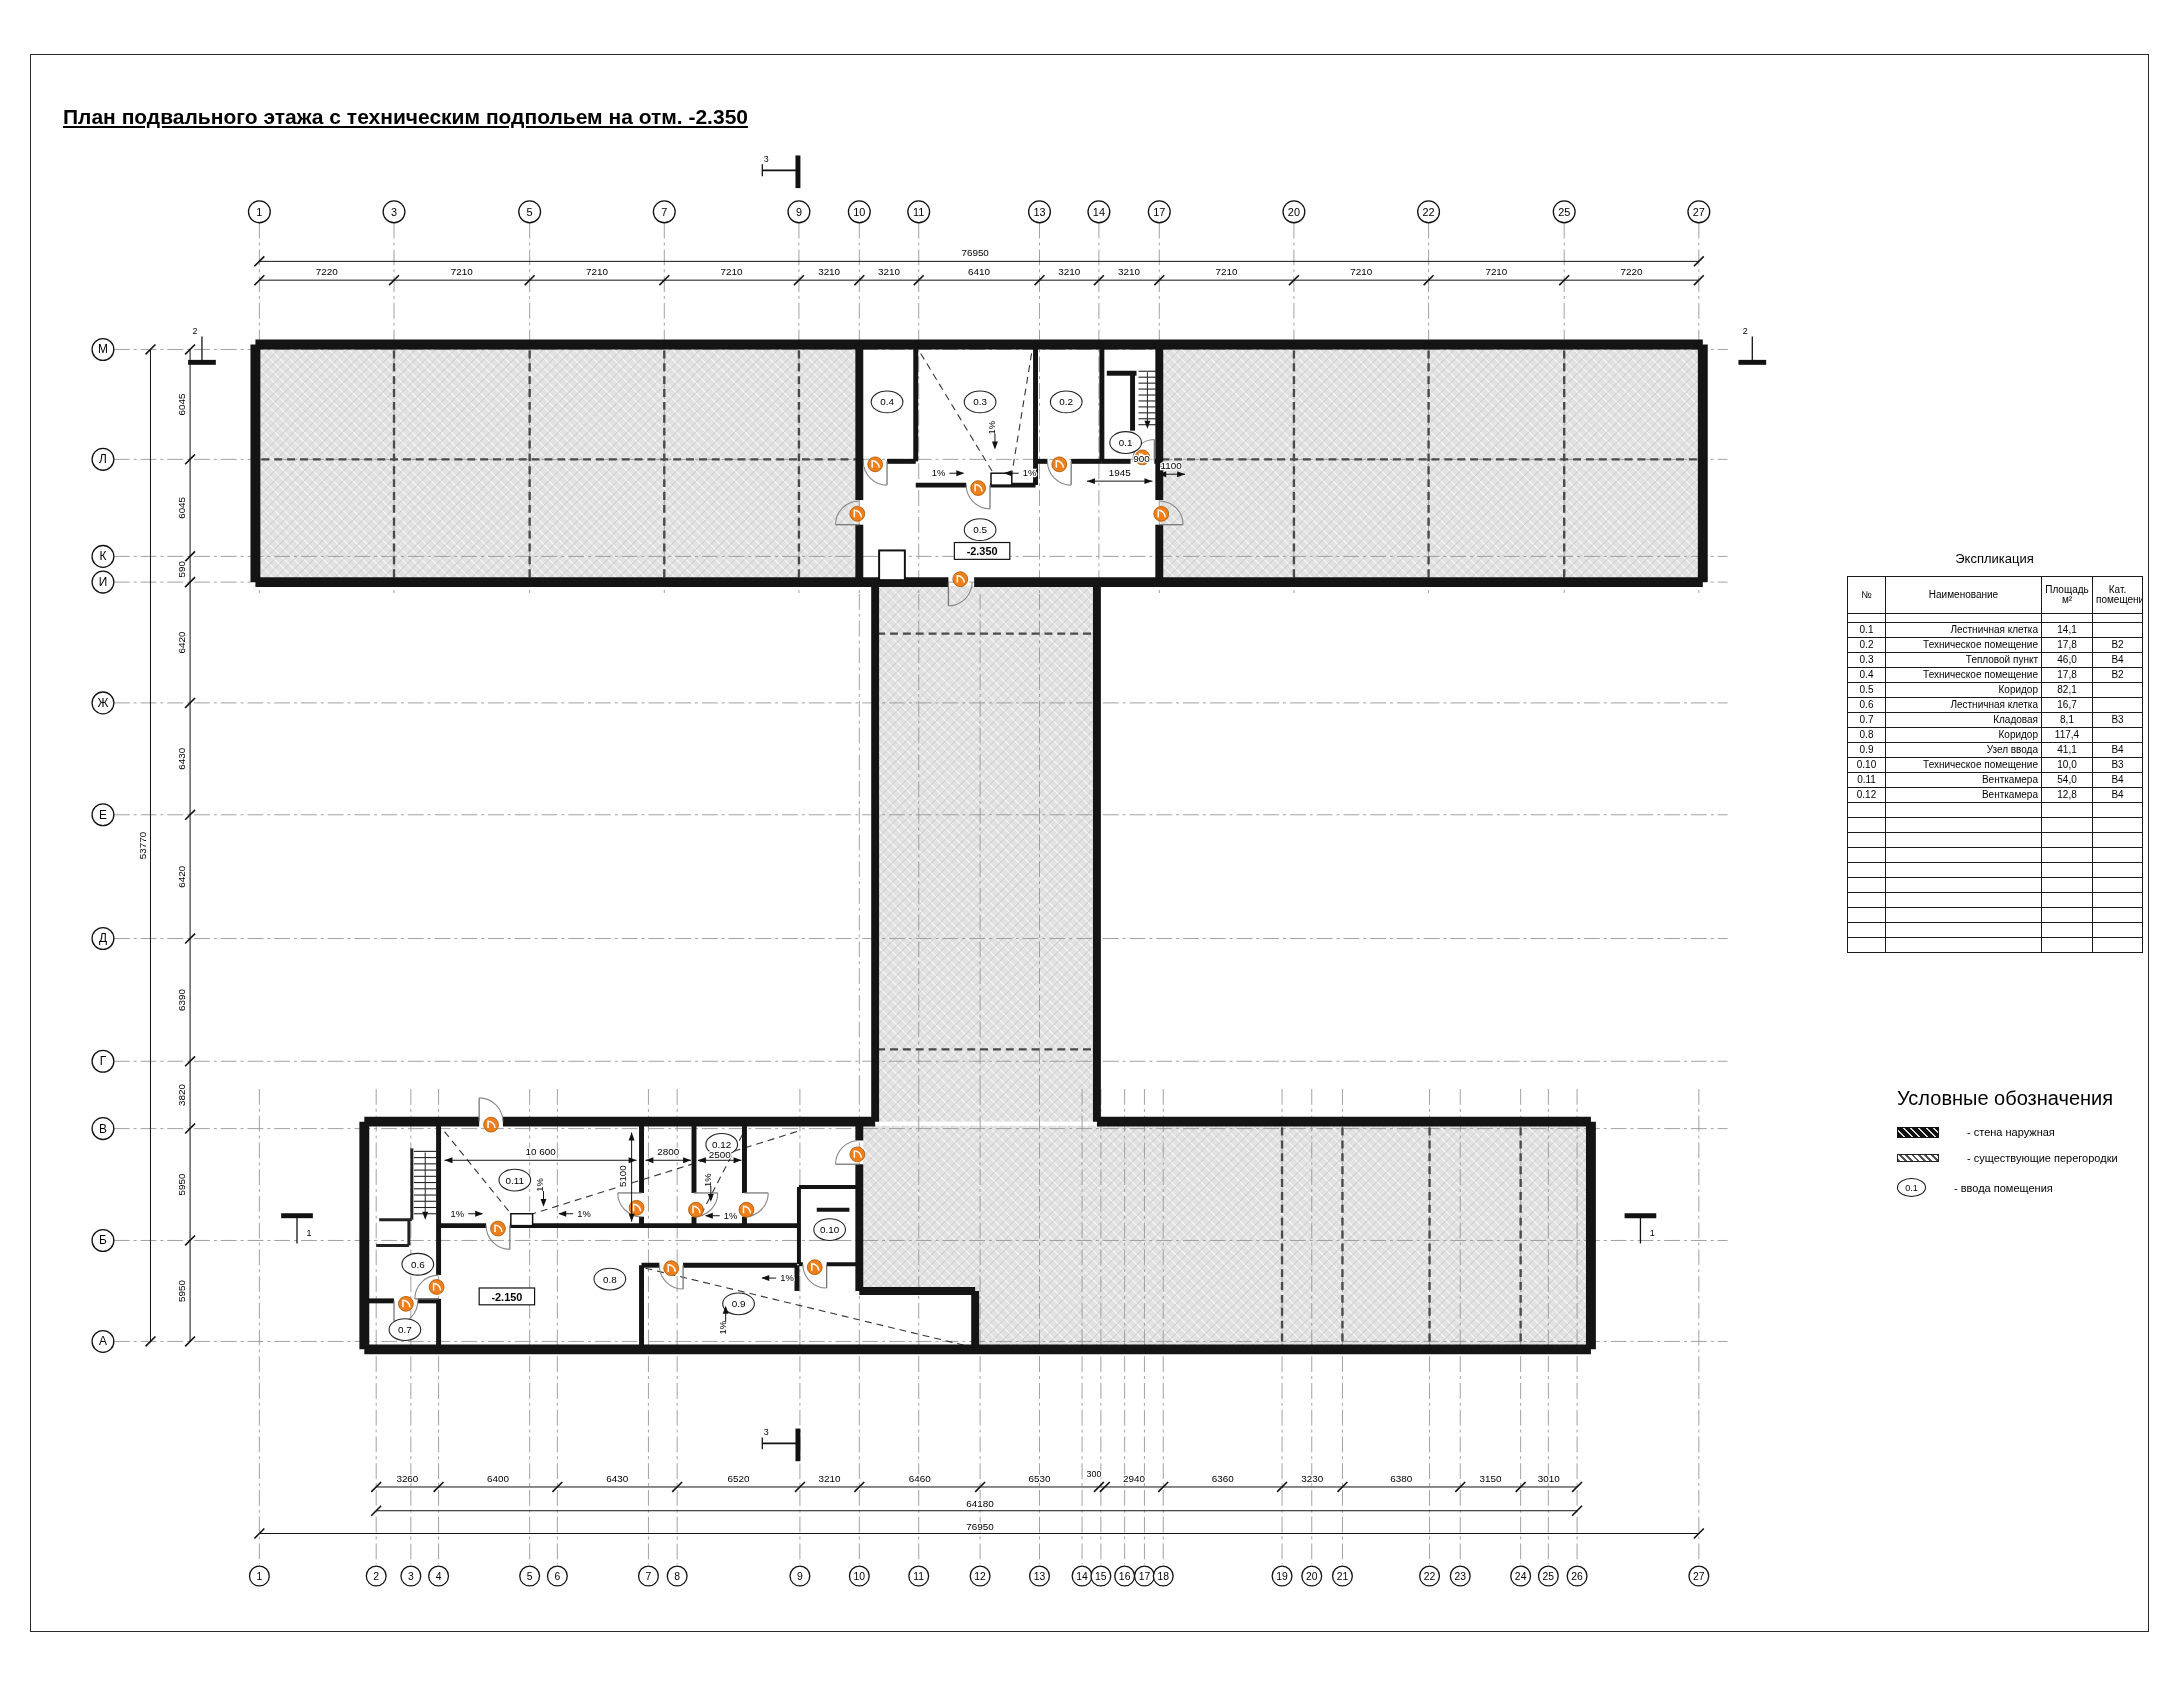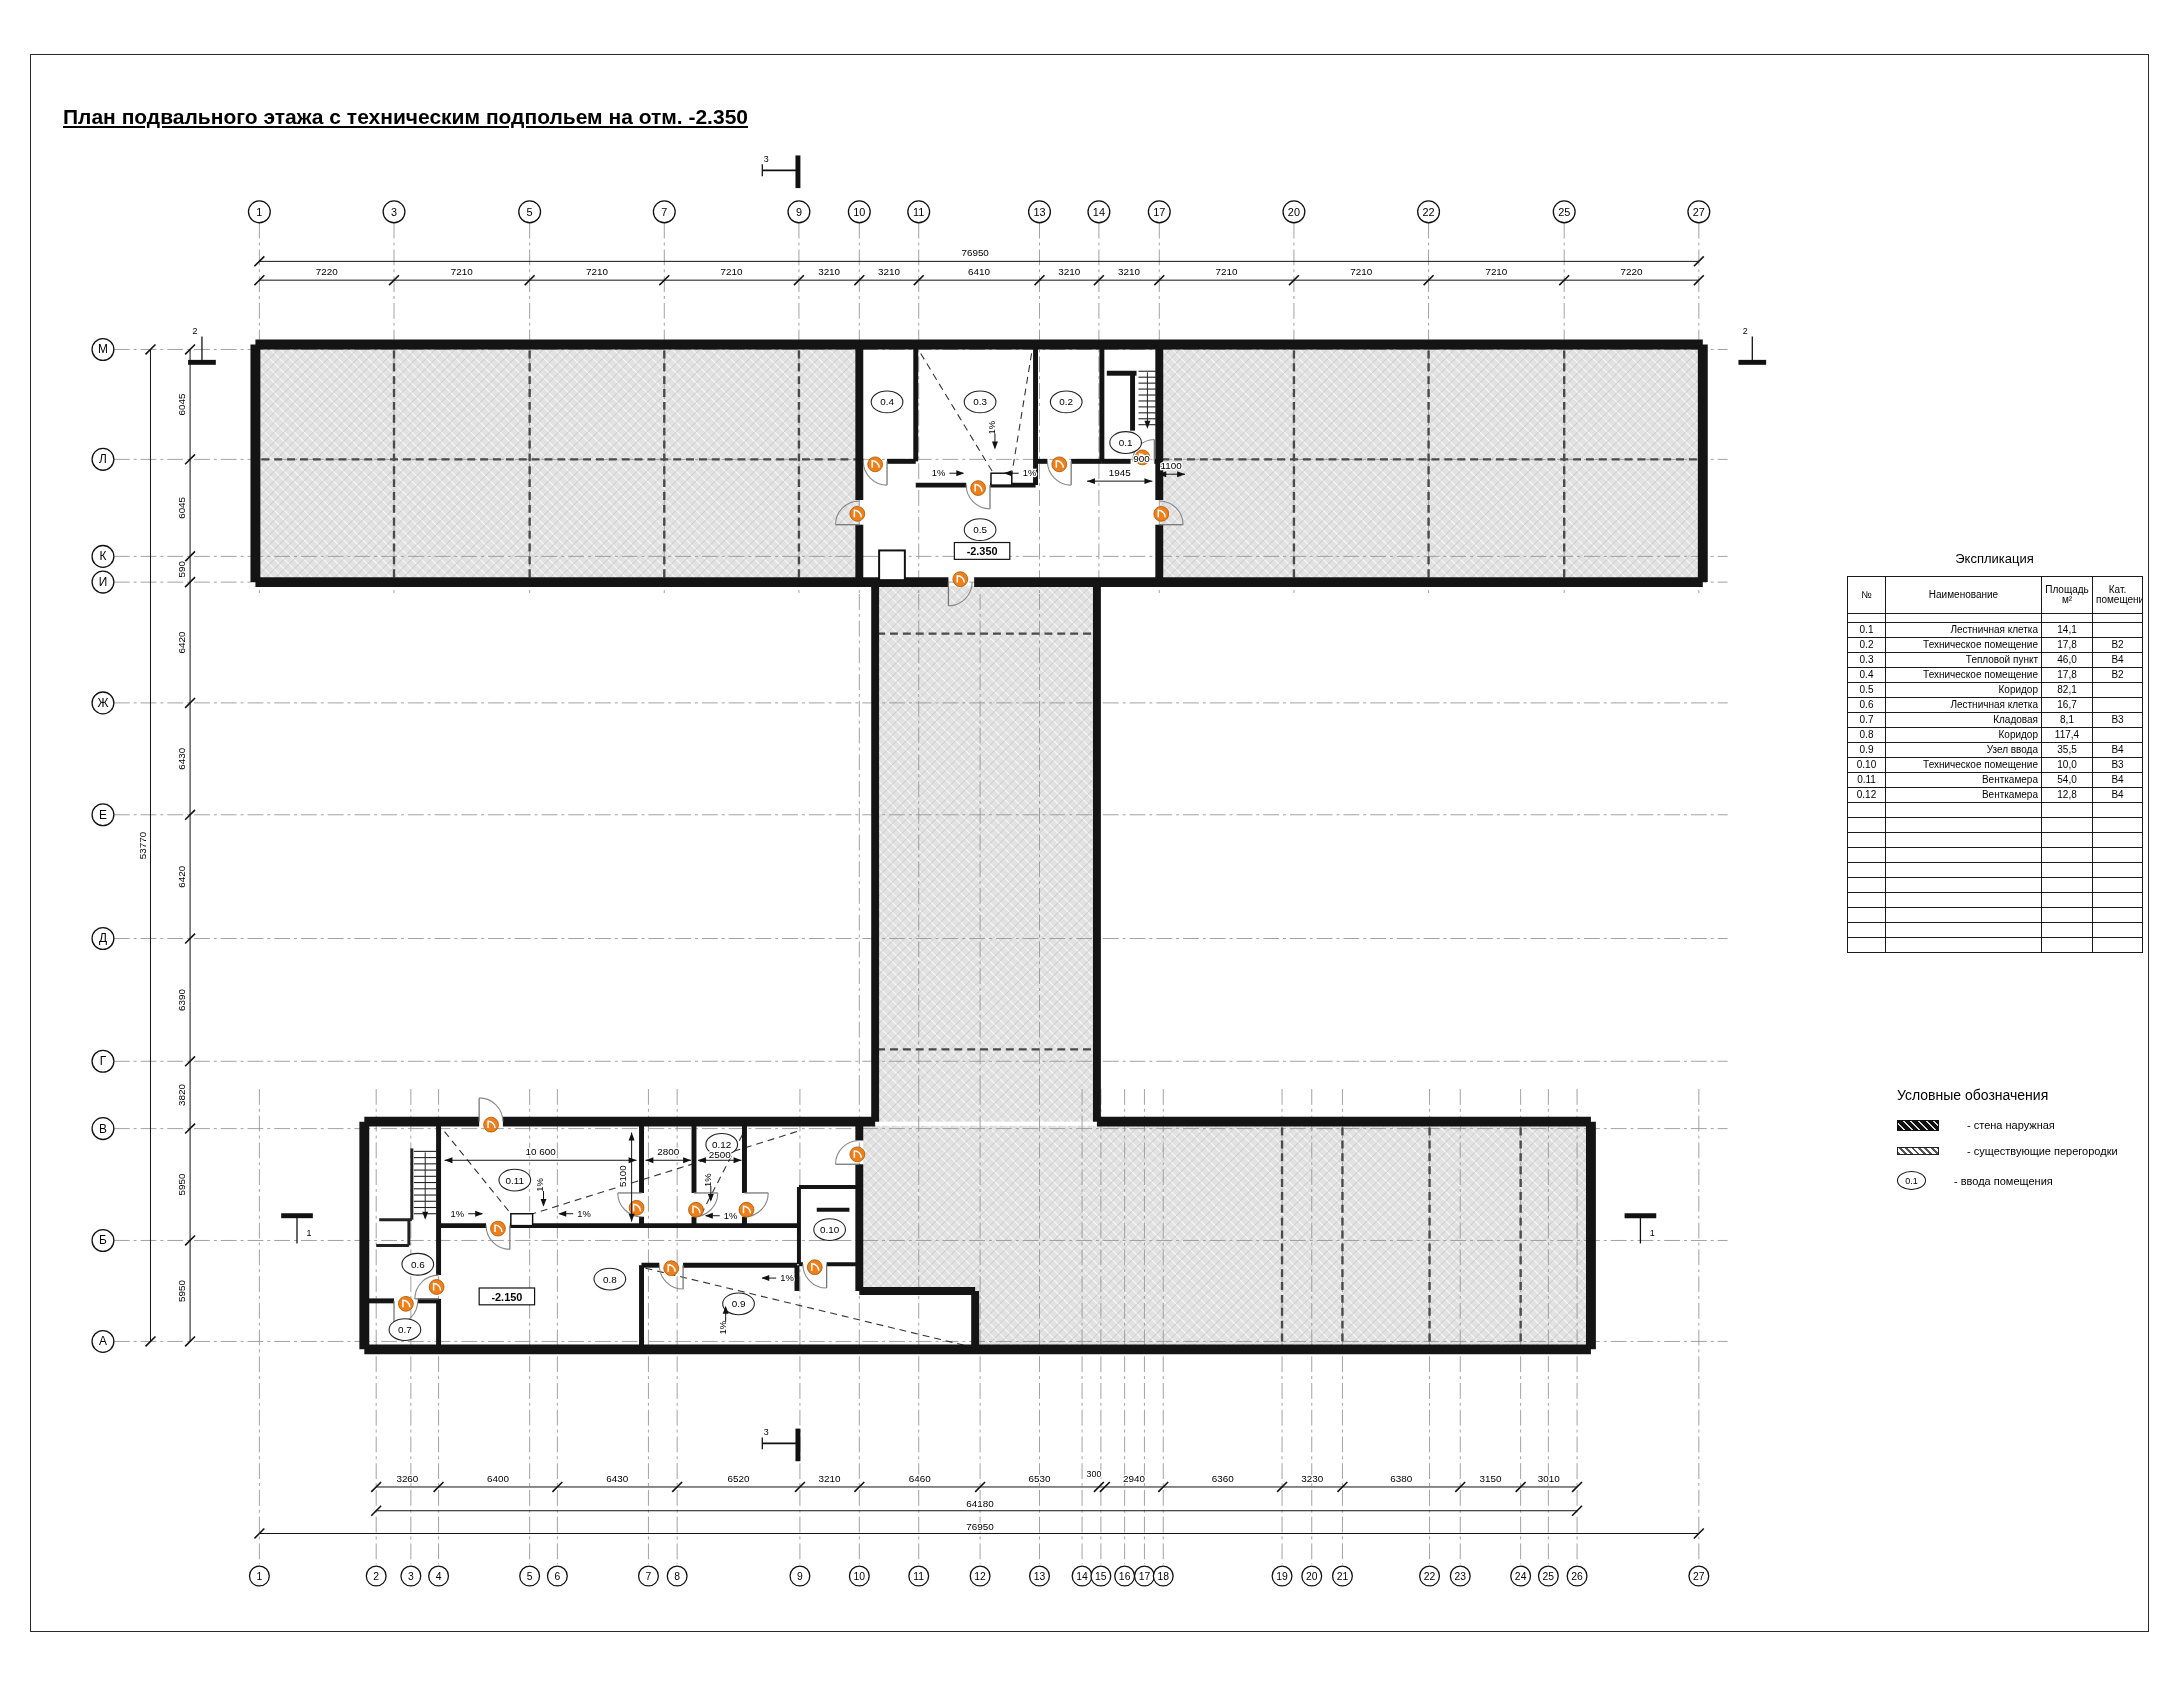--- a/index.html
+++ b/index.html
@@ -14,21 +14,21 @@
   .expl{position:absolute;left:1847px;top:535px;width:295px}
   .expl-title{text-align:center;font-size:13px;margin:16px 0 10px 0}
   .expl table{border-collapse:collapse;width:100%;font-size:10px;table-layout:fixed}
   .expl th,.expl td{border:1px solid #1a1a1a;padding:0 3px;height:14px;line-height:1.05;overflow:hidden}
   .expl th{font-weight:normal;text-align:center;height:36px}
   .expl .sub td{height:8px}
   .c-num,.c-area,.c-cat{text-align:center}
   .c-name{text-align:right}
   
   .legend{position:absolute;left:1897px;top:1087px}
-  .leg-title{font-size:14px;margin-bottom:16px}
+  .leg-title{font-size:20px;margin-bottom:16px}
   .leg-item{display:flex;align-items:center;margin-bottom:14px;font-size:11px;gap:28px}
   .chip-wall{width:40px;height:9px;border:1.5px solid #111;
     background:repeating-linear-gradient(45deg,#111 0 4px,#ddd 4px 5.4px)}
   .chip-part{width:40px;height:6px;border:1px solid #222;
     background:repeating-linear-gradient(45deg,#555 0 2px,#fff 2px 4.5px)}
   .chip-num{width:27px;height:17px;border:1.3px solid #111;border-radius:50%;
     display:flex;align-items:center;justify-content:center;font-size:9px;flex:0 0 auto}
 </style>
 </head>
 <body>
@@ -865,21 +865,21 @@
           </tr>
           <tr>
             <td class="c-num">0.8</td>
             <td class="c-name">Коридор</td>
             <td class="c-area">117,4</td>
             <td class="c-cat"></td>
           </tr>
           <tr>
             <td class="c-num">0.9</td>
             <td class="c-name">Узел ввода</td>
-            <td class="c-area">35,5</td>
+            <td class="c-area">41,1</td>
             <td class="c-cat">В4</td>
           </tr>
           <tr>
             <td class="c-num">0.10</td>
             <td class="c-name">Техническое помещение</td>
             <td class="c-area">10,0</td>
             <td class="c-cat">В3</td>
           </tr>
           <tr>
             <td class="c-num">0.11</td>

